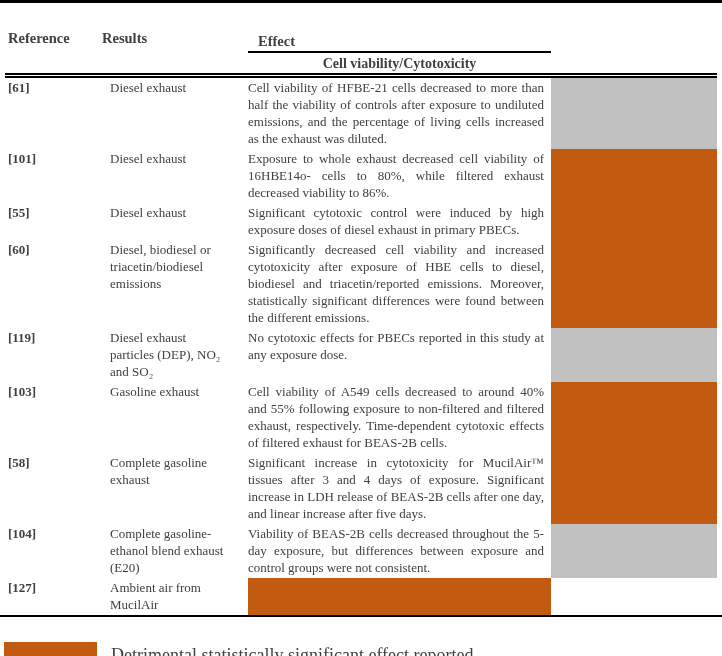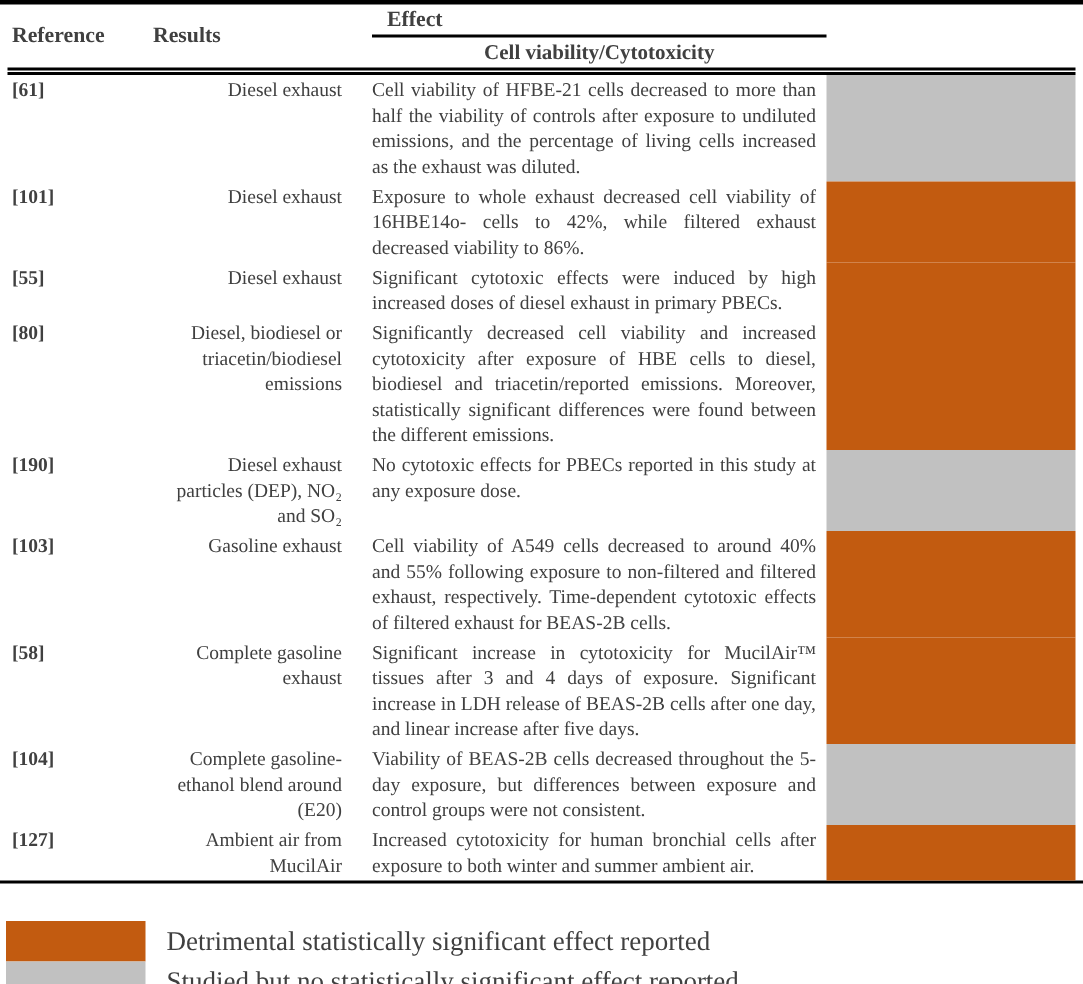--- a/index.html
+++ b/index.html
@@ -17,32 +17,32 @@
   }
   .header-row {
     border-bottom:5px double #000;
     min-height:41px;
   }
   .hcell {
     font-weight:bold; font-size:14.5px; display:flex; align-items:center;
   }
   .hcell.ref { padding-left:3px; }
   .agent-head { width:88px; line-height:18px; }
-  .effect-head-cell { display:flex; flex-direction:column; }
+  .effect-head-cell { display:flex; flex-direction:column;margin-top:28px; }
   .effect-title {
     font-weight:bold; font-size:14.5px; padding:1px 0 1px 10px;
     border-bottom:2px solid #000; line-height:18px;
   }
   .effect-sub {
     font-weight:bold; font-size:14px; text-align:center; padding:3px 0 2px;
     line-height:15px;
   }
   .row .cell { font-size:13px; line-height:17px; }
   .cell.ref { font-weight:bold; padding:1px 6px 2px 3px; }
-  .cell.agent { padding:1px 20px 2px 8px;text-align:right; }
+  .cell.agent { padding:1px 20px 2px 8px; }
   .cell.results { text-align:justify; padding:1px 7px 2px 0; }
   .cell.effect-bar { padding:0; }
   .legend { margin-top:25px; margin-left:4px; }
   .legend-row { display:flex; }
   .swatch { width:93px; height:27px; flex:0 0 auto; }
   .legend-label { margin-left:14px; font-size:18px; align-self:center; line-height:27px; }
 </style>
 </head>
 <body>
 
@@ -64,40 +64,40 @@
       <div class="grid-row row">
         <div class="cell ref">[61]</div>
         <div class="cell agent">Diesel exhaust</div>
         <div class="cell results">Cell viability of HFBE-21 cells decreased to more than half the viability of controls after exposure to undiluted emissions, and the percentage of living cells increased as the exhaust was diluted.</div>
         <div class="cell effect-bar" style="background: rgb(193, 193, 193);"></div>
       </div>
 
       <div class="grid-row row">
         <div class="cell ref">[101]</div>
         <div class="cell agent">Diesel exhaust</div>
-        <div class="cell results">Exposure to whole exhaust decreased cell viability of 16HBE14o- cells to 42%, while filtered exhaust decreased viability to 86%.</div>
+        <div class="cell results">Exposure to whole exhaust decreased cell viability of 16HBE14o- cells to 80%, while filtered exhaust decreased viability to 86%.</div>
         <div class="cell effect-bar" style="background: rgb(194, 91, 16);"></div>
       </div>
 
       <div class="grid-row row">
         <div class="cell ref">[55]</div>
         <div class="cell agent">Diesel exhaust</div>
-        <div class="cell results">Significant cytotoxic effects were induced by high increased doses of diesel exhaust in primary PBECs.</div>
+        <div class="cell results">Significant cytotoxic control were induced by high exposure doses of diesel exhaust in primary PBECs.</div>
         <div class="cell effect-bar" style="background: rgb(194, 91, 16);"></div>
       </div>
 
       <div class="grid-row row">
-        <div class="cell ref">[80]</div>
+        <div class="cell ref">[60]</div>
         <div class="cell agent">Diesel, biodiesel or triacetin/biodiesel emissions</div>
         <div class="cell results">Significantly decreased cell viability and increased cytotoxicity after exposure of HBE cells to diesel, biodiesel and triacetin/reported emissions. Moreover, statistically significant differences were found between the different emissions.</div>
         <div class="cell effect-bar" style="background: rgb(194, 91, 16);"></div>
       </div>
 
       <div class="grid-row row">
-        <div class="cell ref">[190]</div>
+        <div class="cell ref">[119]</div>
         <div class="cell agent">Diesel exhaust particles (DEP), NO₂ and SO₂</div>
         <div class="cell results">No cytotoxic effects for PBECs reported in this study at any exposure dose.</div>
         <div class="cell effect-bar" style="background: rgb(193, 193, 193);"></div>
       </div>
 
       <div class="grid-row row">
         <div class="cell ref">[103]</div>
         <div class="cell agent">Gasoline exhaust</div>
         <div class="cell results">Cell viability of A549 cells decreased to around 40% and 55% following exposure to non-filtered and filtered exhaust, respectively. Time-dependent cytotoxic effects of filtered exhaust for BEAS-2B cells.</div>
         <div class="cell effect-bar" style="background: rgb(194, 91, 16);"></div>
@@ -105,29 +105,28 @@
 
       <div class="grid-row row">
         <div class="cell ref">[58]</div>
         <div class="cell agent">Complete gasoline exhaust</div>
         <div class="cell results">Significant increase in cytotoxicity for MucilAir™ tissues after 3 and 4 days of exposure. Significant increase in LDH release of BEAS-2B cells after one day, and linear increase after five days.</div>
         <div class="cell effect-bar" style="background: rgb(194, 91, 16);"></div>
       </div>
 
       <div class="grid-row row">
         <div class="cell ref">[104]</div>
-        <div class="cell agent">Complete gasoline-ethanol blend around (E20)</div>
+        <div class="cell agent">Complete gasoline-ethanol blend exhaust (E20)</div>
         <div class="cell results">Viability of BEAS-2B cells decreased throughout the 5-day exposure, but differences between exposure and control groups were not consistent.</div>
         <div class="cell effect-bar" style="background: rgb(193, 193, 193);"></div>
       </div>
 
       <div class="grid-row row">
         <div class="cell ref">[127]</div>
         <div class="cell agent">Ambient air from MucilAir</div>
-        <div class="cell results">Increased cytotoxicity for human bronchial cells after exposure to both winter and summer ambient air.</div>
         <div class="cell effect-bar" style="background: rgb(194, 91, 16);"></div>
       </div>
 
     </div>
   </div>
 
   <div class="legend">
     <div class="legend-row">
       <div class="swatch" style="background: rgb(194, 91, 16);"></div>
       <div class="legend-label">Detrimental statistically significant effect reported</div>

